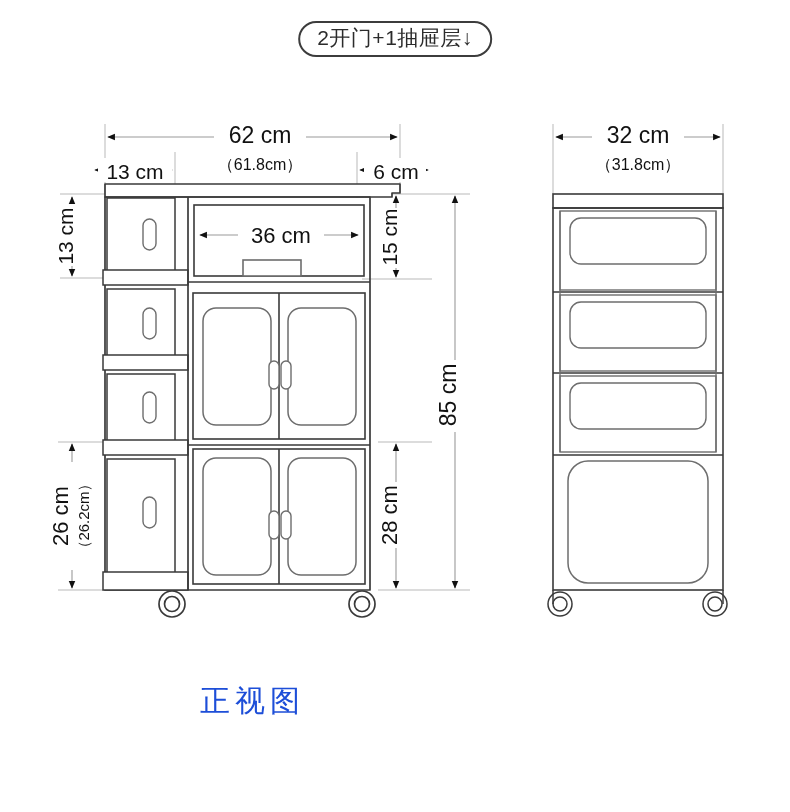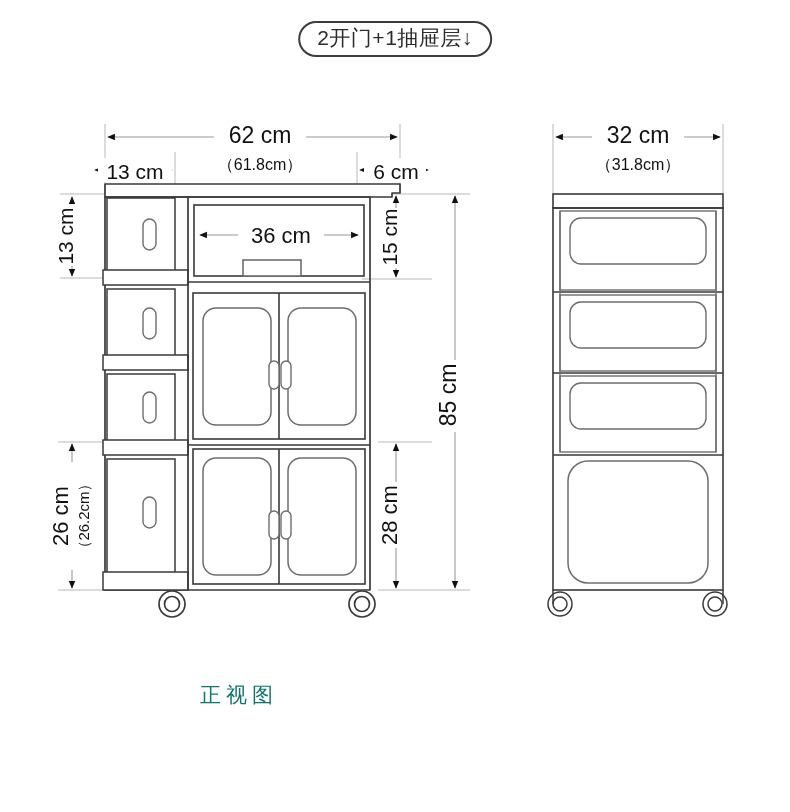--- a/index.html
+++ b/index.html
@@ -37,23 +37,23 @@
     font-size: 21px;
     line-height: 1.15;
     letter-spacing: 0.5px;
     color: #2b2b2b;
     background: #ffffff;
     white-space: nowrap;
     font-family: "Liberation Sans", sans-serif;
   }
   .caption {
     position: absolute;
-    font-size: 21px;
+    font-size: 30px;
     letter-spacing: 5px;
-    color: #0f766e;
+    color: #1d4ed8;
     font-family: "Liberation Serif", serif;
     white-space: nowrap;
   }
   .caption.front { left: 200px; top: 669px; }
   .caption.side  { left: 578px; top: 669px; }
 </style>
 </head>
 <body>
 
 <div id="stage">

